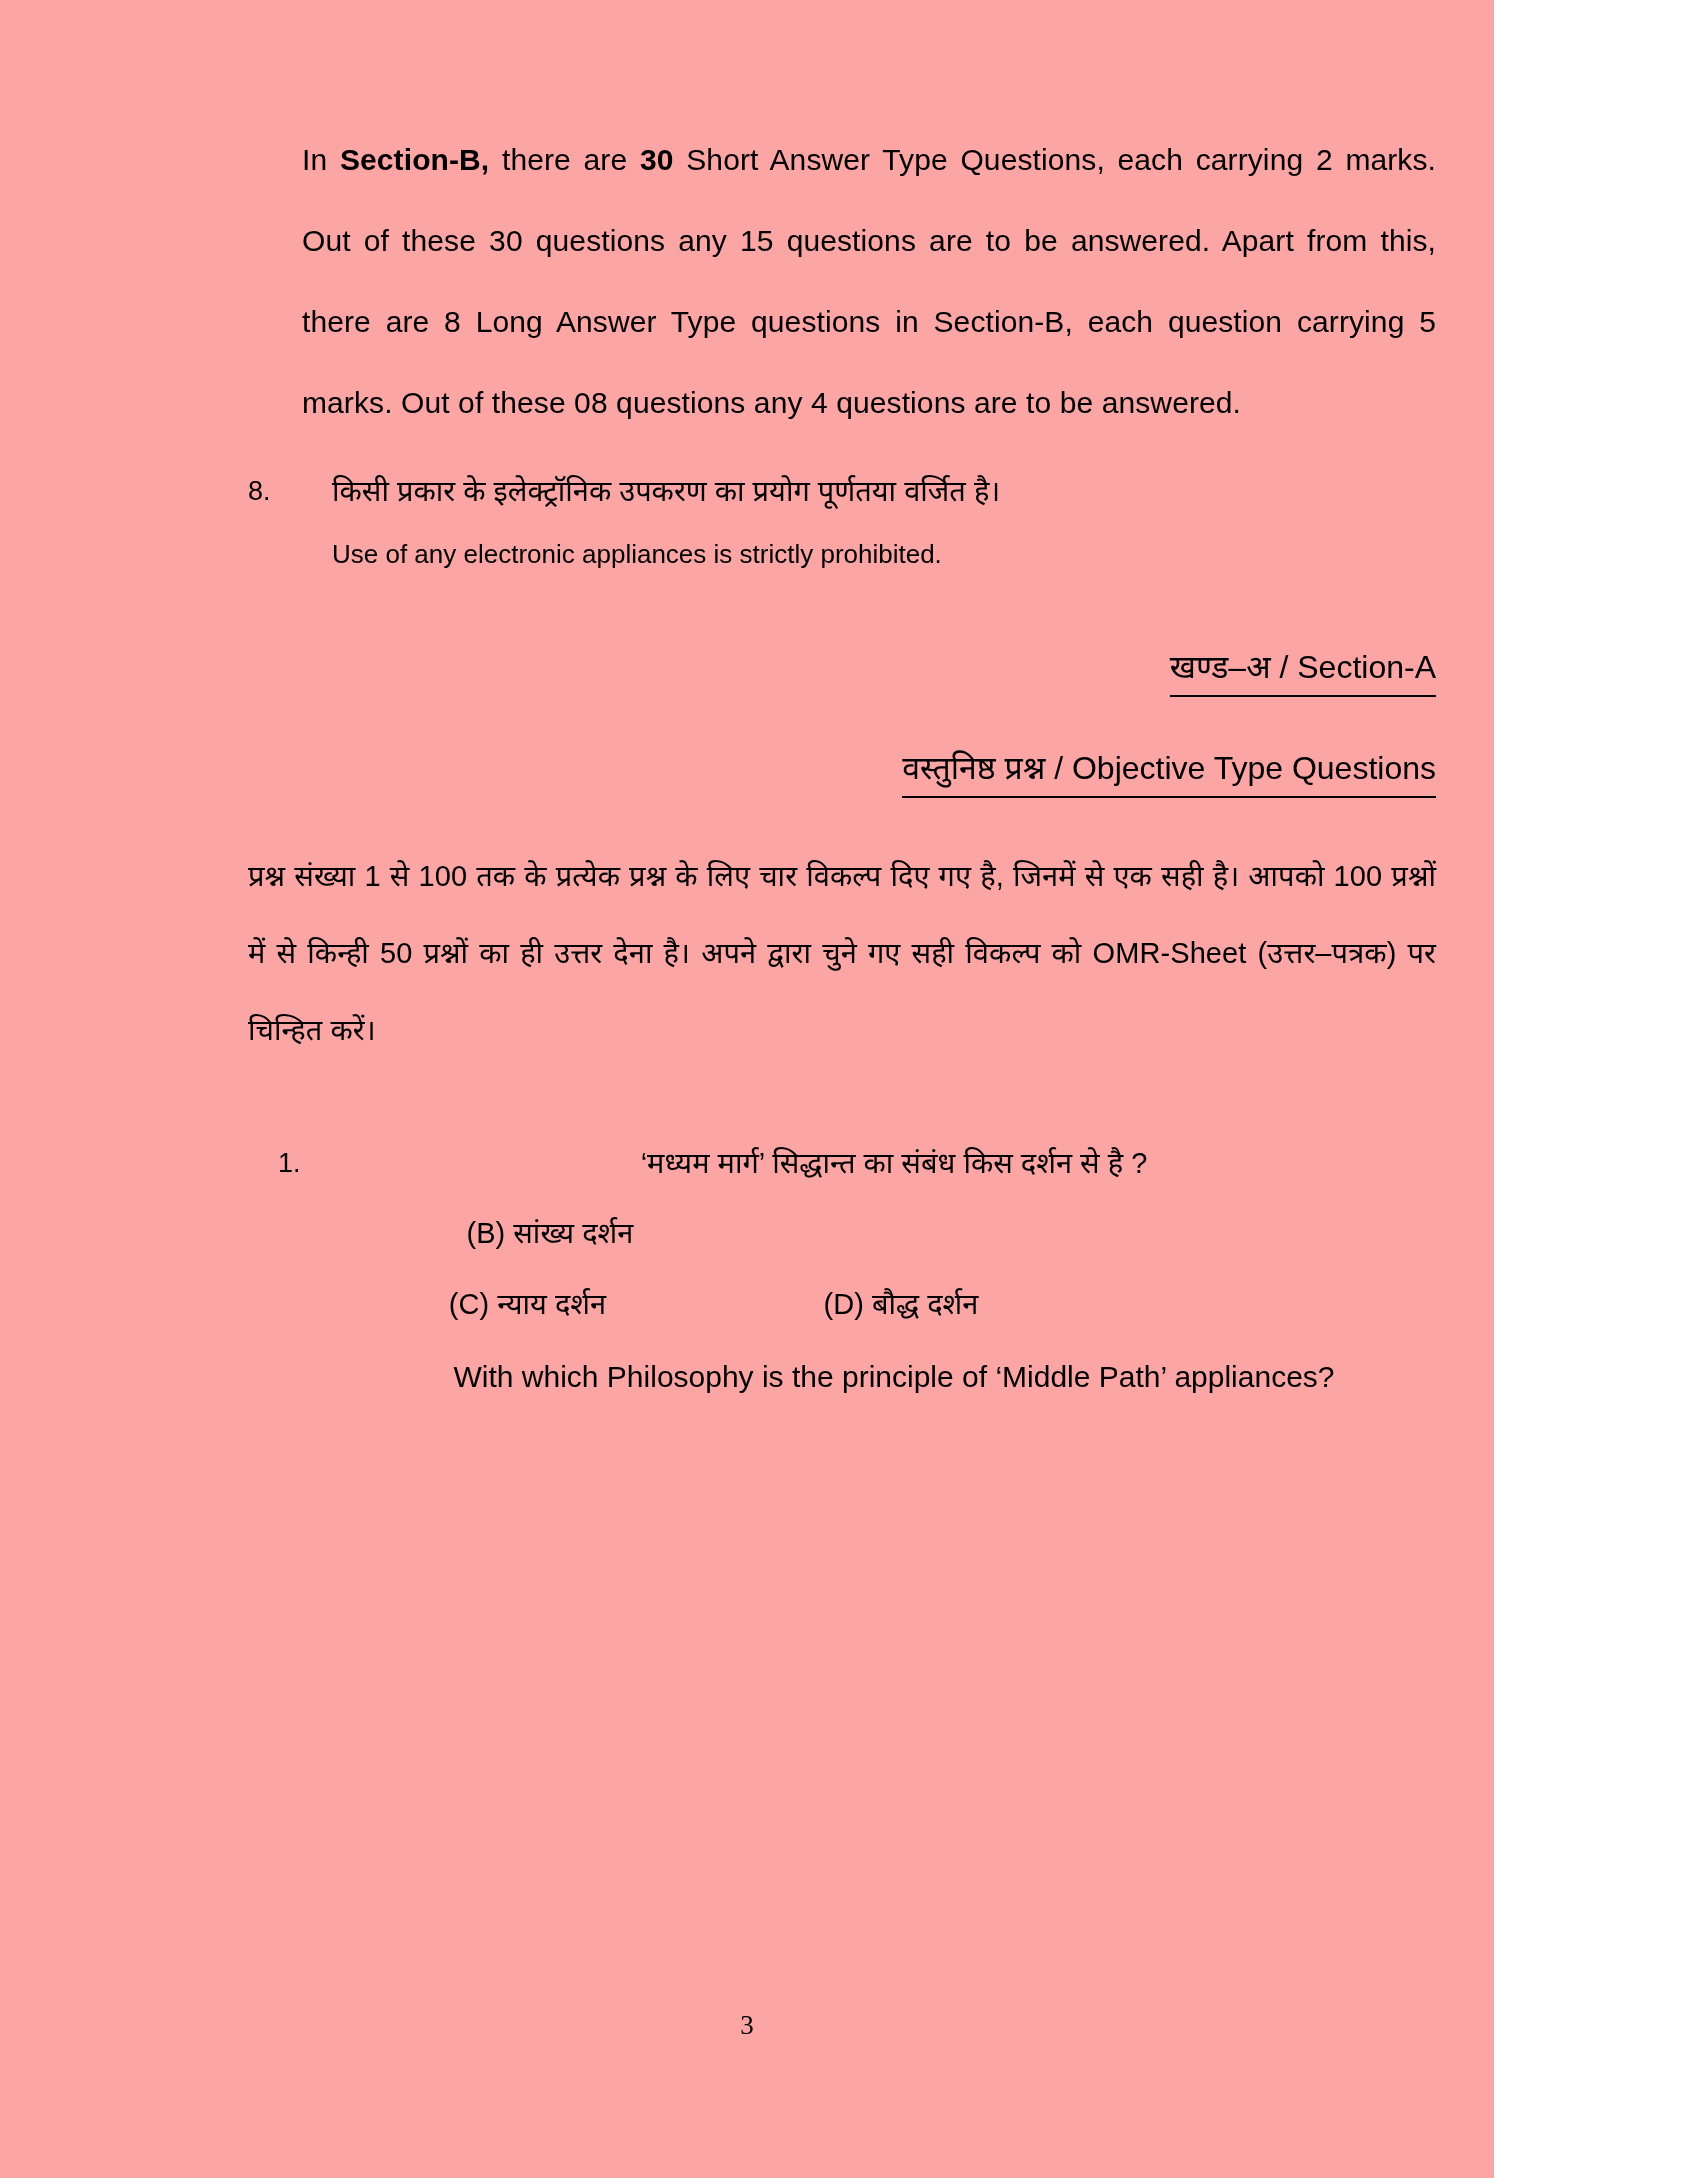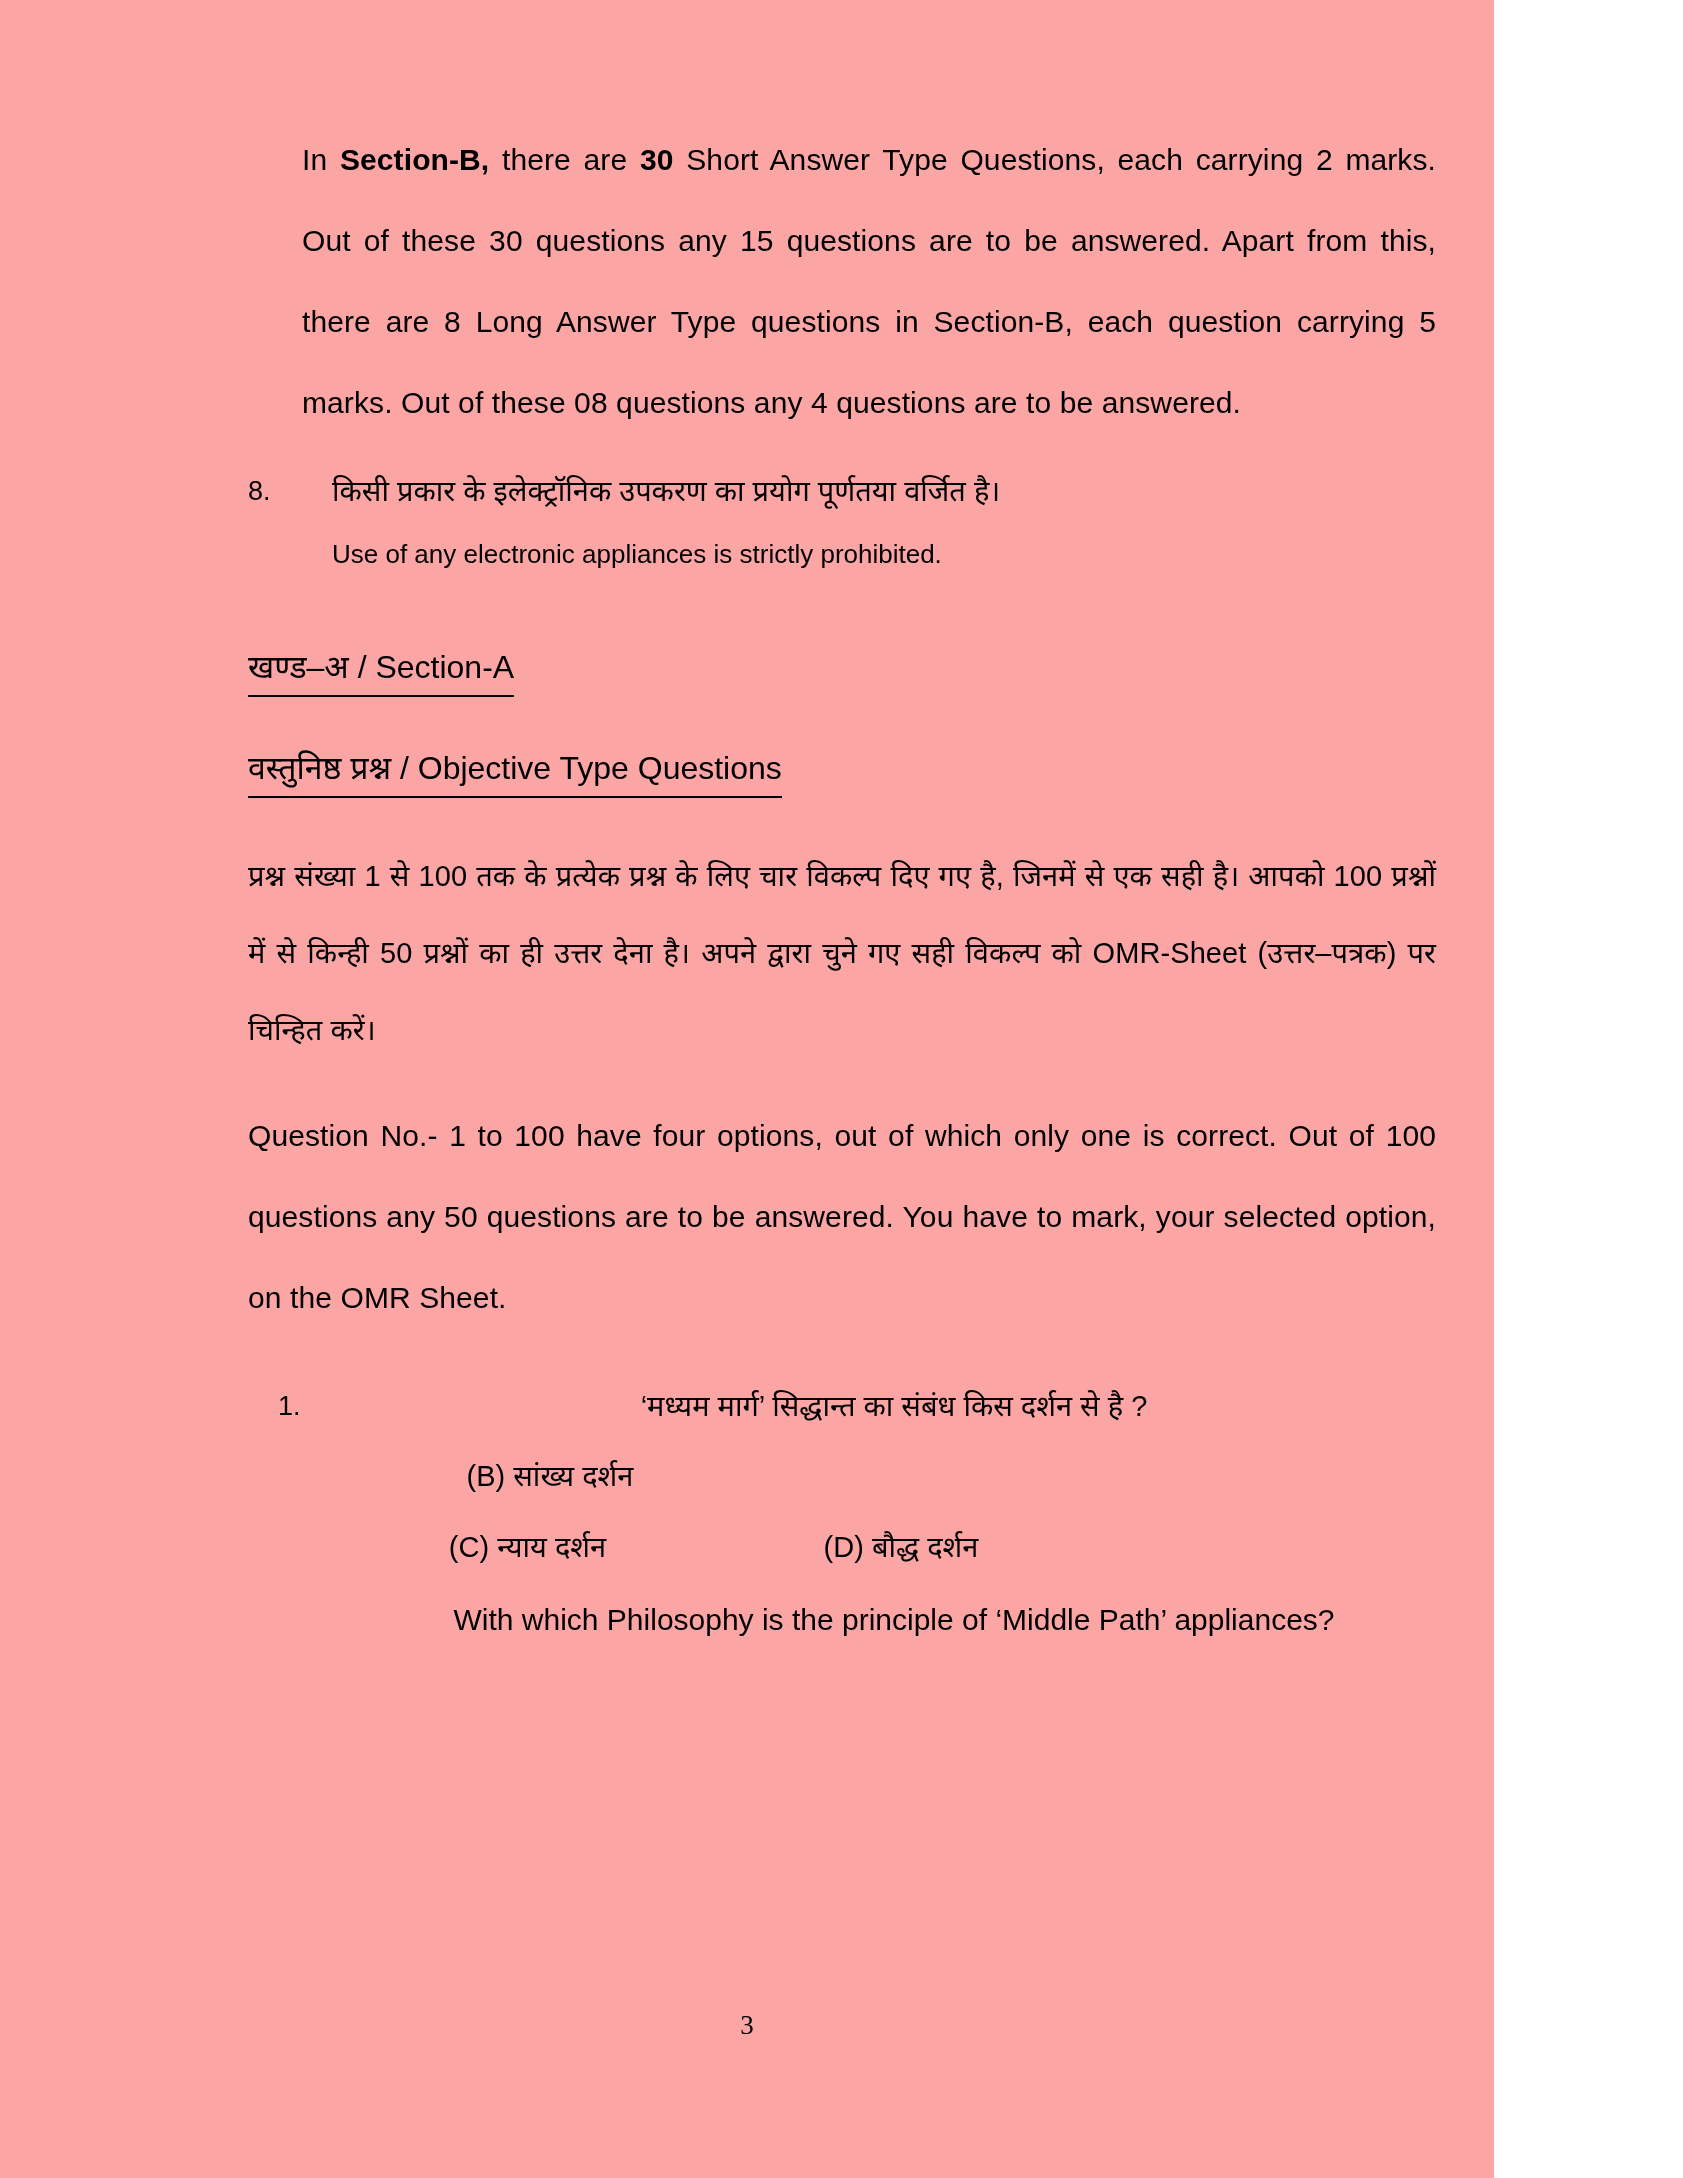--- a/index.html
+++ b/index.html
@@ -60,21 +60,21 @@
     font-size: 29px;
     line-height: 61px;
   }
   .en {
     font-size: 26px;
     line-height: 65px;
   }
 
   
   .heading-wrap {
-    text-align: left;
+    text-align: right;
   }
   .heading {
     display: inline-block;
     font-size: 32px;
     line-height: 50px;
     border-bottom: 2.5px solid #000;
     padding-bottom: 3px;
     white-space: nowrap;
   }
 
@@ -166,21 +166,20 @@
     <div class="heading-wrap">
       <span class="heading">वस्तुनिष्ठ प्रश्न / Objective Type Questions</span>
     </div>
 
     <div class="sp-40"></div>
 
     <div class="para full hi-block" style="font-size:29px; line-height:77px; text-align:justify;">प्रश्न संख्या 1 से 100 तक के प्रत्येक प्रश्न के लिए चार विकल्प दिए गए है, जिनमें से एक सही  है। आपको 100 प्रश्नों में से किन्ही 50 प्रश्नों का ही उत्तर देना है। अपने द्वारा चुने गए सही विकल्प को OMR-Sheet (उत्तर–पत्रक) पर चिन्हित करें।</div>
 
     <div class="sp-26"></div>
 
-    <div class="para full">Question No.- 1 to 100 have four options, out of which only one is correct. Out of 100 questions any 50 questions are to be answered. You have to mark, your selected option, on the OMR Sheet.</div>
 
     <div class="sp-34"></div>
 
     <div class="question">
       <div class="qnum">1.</div>
       <div class="qbody">
         <div class="qtext">‘मध्यम मार्ग’ सिद्धान्त का संबंध किस दर्शन से है ?</div>
         <div class="options">
           <div class="opt-row">
             <span class="opt col-b">(B) सांख्य दर्शन</span>

